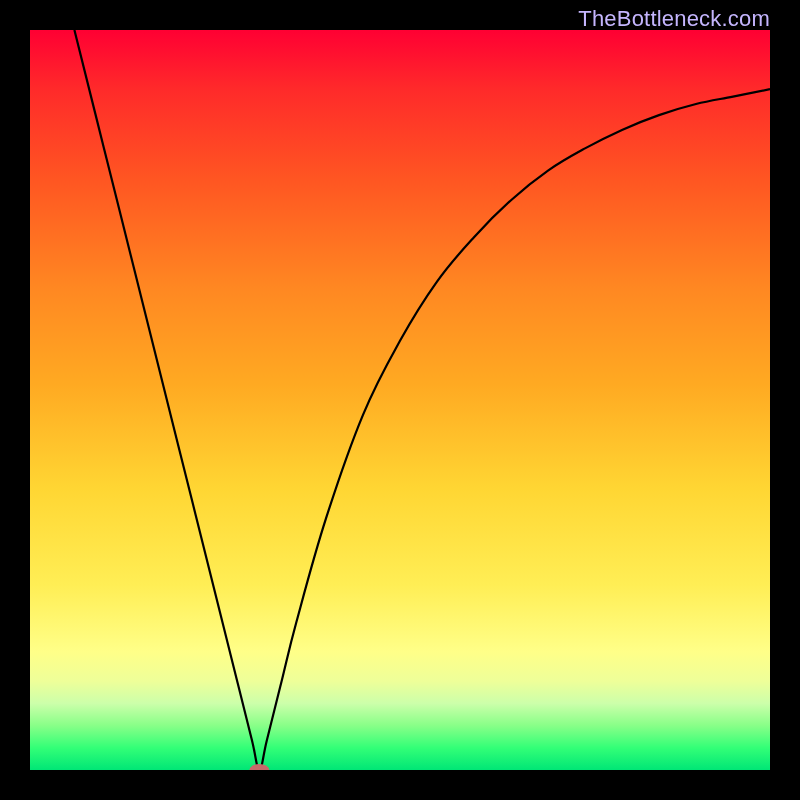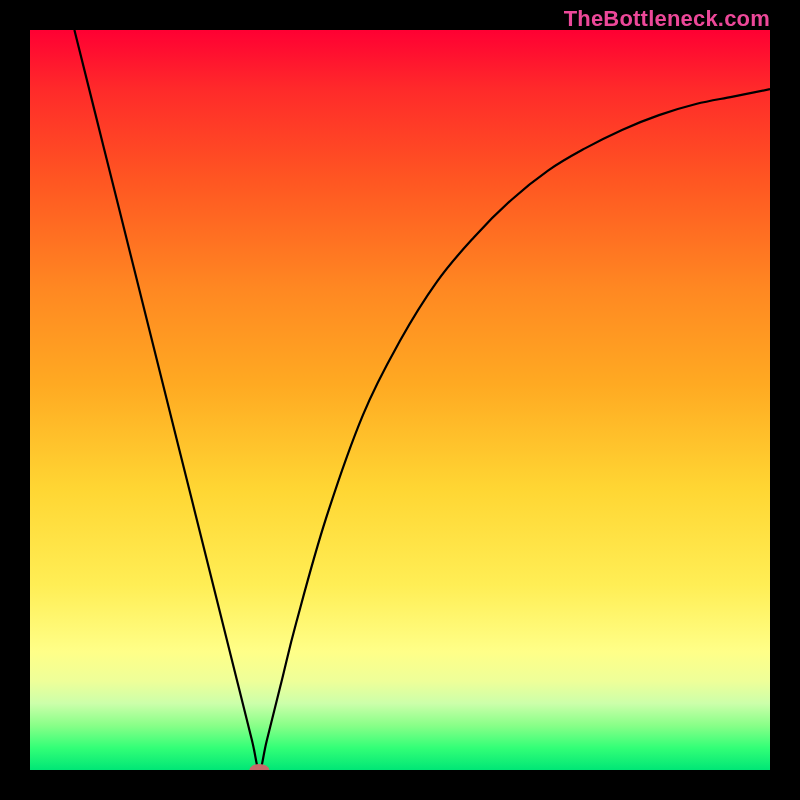--- a/index.html
+++ b/index.html
@@ -30,23 +30,23 @@
       #ccffaa 91%,
       #88ff88 94%,
       #33ff77 97%,
       #00e676 100%
     );
   }
   .watermark {
     position: absolute;
     top: 6px;
     right: 30px;
-    color: #ec4899;
+    color: #c4b5fd;
     font-size: 22px;
-    font-weight: 700;
+    font-weight: 400;
     letter-spacing: 0.2px;
   }
   .curve-svg {
     position: absolute;
     left: 0;
     top: 0;
     width: 740px;
     height: 740px;
   }
   .curve-path {

